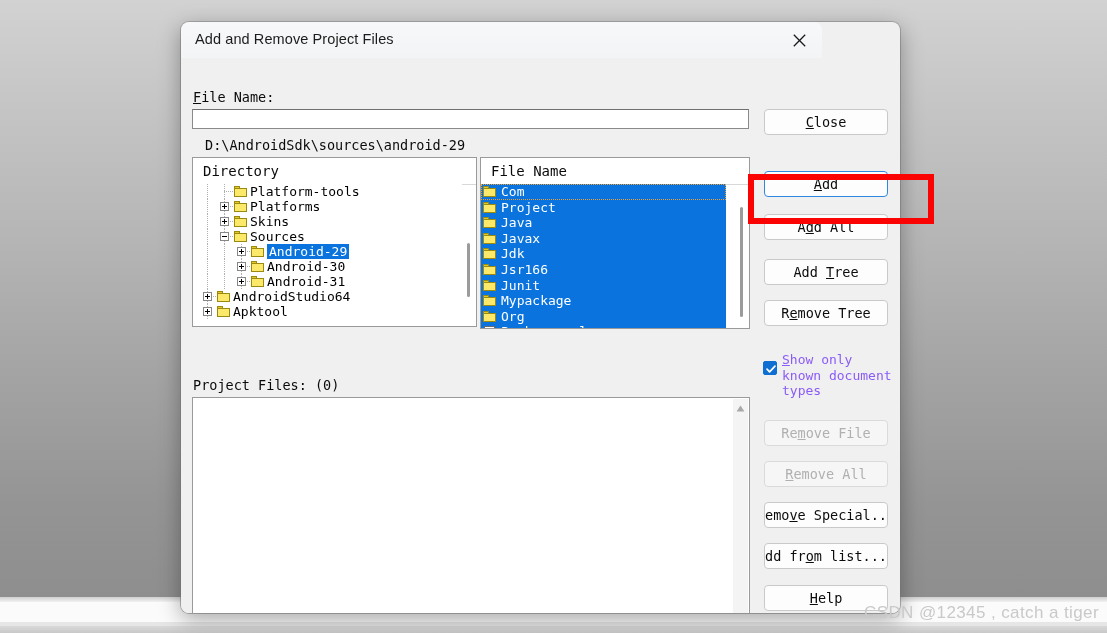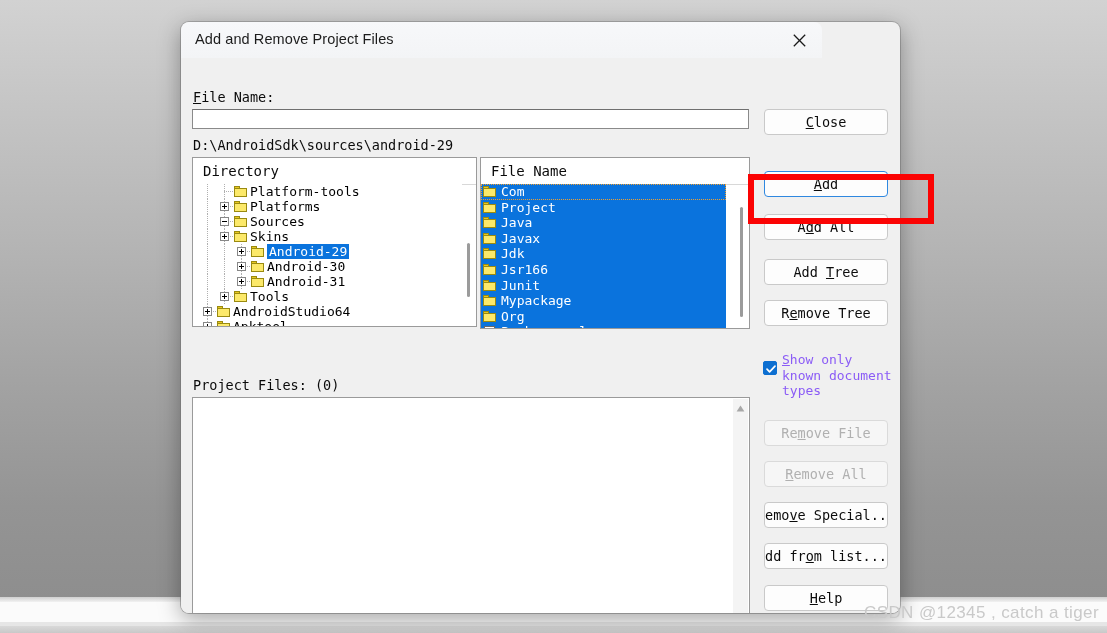--- a/index.html
+++ b/index.html
@@ -87,21 +87,21 @@
     background: #ffffff;
     border: 1px solid #8a8a8a;
     border-top-color: #6f6f6f;
     box-sizing: border-box;
     padding: 1px 3px;
     font-family: "DejaVu Sans Mono", "Liberation Mono", monospace;
     font-size: 13px;
     outline: none;
   }
   .path-label {
-    position: absolute; left: 12px; top: 79px;
+    position: absolute; left: 24px; top: 79px;
   }
 
   
   .panel {
     position: absolute;
     background: #ffffff;
     border: 1px solid #9a9a9a;
     box-sizing: border-box;
     overflow: hidden;
   }
@@ -354,37 +354,37 @@
               <div class="folder" style="left: 41px;">
                 <div class="tab"></div>
                 <div class="body"></div>
               </div>
               <div class="lbl" style="left: 57px;">Platforms</div>
             </div>
             <div class="trow">
               <div class="dots-v" style="left: 14px;"></div>
               <div class="dots-v" style="left: 31px;"></div>
               <div class="dots-h" style="left: 31px; width: 12px;"></div>
+              <div class="expander plus" style="left: 27px;"></div>
+              <div class="folder" style="left: 41px;">
+                <div class="tab"></div>
+                <div class="body"></div>
+              </div>
+              <div class="lbl" style="left: 57px;">Skins</div>
+            </div>
+            <div class="trow">
+              <div class="dots-v" style="left: 14px;"></div>
+              <div class="dots-v" style="left: 31px;"></div>
+              <div class="dots-h" style="left: 31px; width: 12px;"></div>
               <div class="expander" style="left: 27px;"></div>
               <div class="folder" style="left: 41px;">
                 <div class="tab"></div>
                 <div class="body"></div>
               </div>
               <div class="lbl" style="left: 57px;">Sources</div>
-            </div>
-            <div class="trow">
-              <div class="dots-v" style="left: 14px;"></div>
-              <div class="dots-v" style="left: 31px;"></div>
-              <div class="dots-h" style="left: 31px; width: 12px;"></div>
-              <div class="expander plus" style="left: 27px;"></div>
-              <div class="folder" style="left: 41px;">
-                <div class="tab"></div>
-                <div class="body"></div>
-              </div>
-              <div class="lbl" style="left: 57px;">Skins</div>
             </div>
             <div class="trow sel">
               <div class="dots-v" style="left: 14px;"></div>
               <div class="dots-v" style="left: 31px;"></div>
               <div class="dots-v" style="left: 48px;"></div>
               <div class="dots-h" style="left: 48px; width: 12px;"></div>
               <div class="expander plus" style="left: 44px;"></div>
               <div class="folder" style="left: 58px;">
                 <div class="tab"></div>
                 <div class="body"></div>
@@ -407,31 +407,20 @@
               <div class="dots-v" style="left: 14px;"></div>
               <div class="dots-v" style="left: 31px;"></div>
               <div class="dots-v" style="left: 48px;"></div>
               <div class="dots-h" style="left: 48px; width: 12px;"></div>
               <div class="expander plus" style="left: 44px;"></div>
               <div class="folder" style="left: 58px;">
                 <div class="tab"></div>
                 <div class="body"></div>
               </div>
               <div class="lbl" style="left: 74px;">Android-31</div>
-            </div>
-            <div class="trow">
-              <div class="dots-v" style="left: 14px;"></div>
-              <div class="dots-v" style="left: 31px;"></div>
-              <div class="dots-h" style="left: 31px; width: 12px;"></div>
-              <div class="expander plus" style="left: 27px;"></div>
-              <div class="folder" style="left: 41px;">
-                <div class="tab"></div>
-                <div class="body"></div>
-              </div>
-              <div class="lbl" style="left: 57px;">Tools</div>
             </div>
             <div class="trow">
               <div class="dots-v" style="left: 14px;"></div>
               <div class="dots-h" style="left: 14px; width: 12px;"></div>
               <div class="expander plus" style="left: 10px;"></div>
               <div class="folder" style="left: 24px;">
                 <div class="tab"></div>
                 <div class="body"></div>
               </div>
               <div class="lbl" style="left: 40px;">AndroidStudio64</div>

